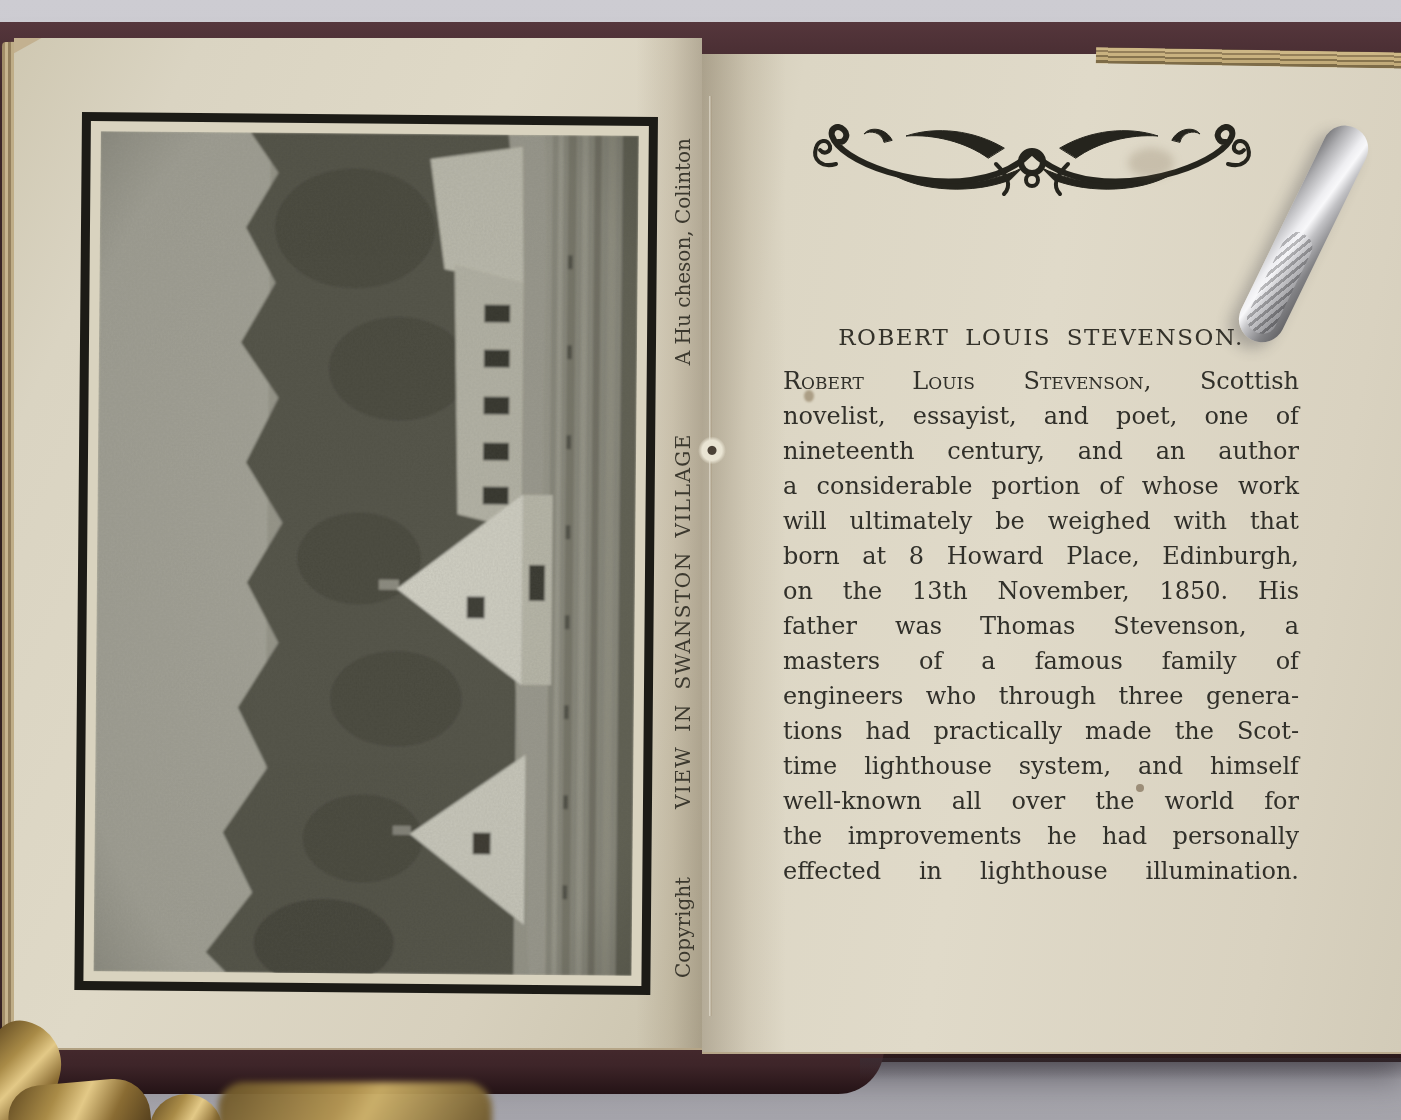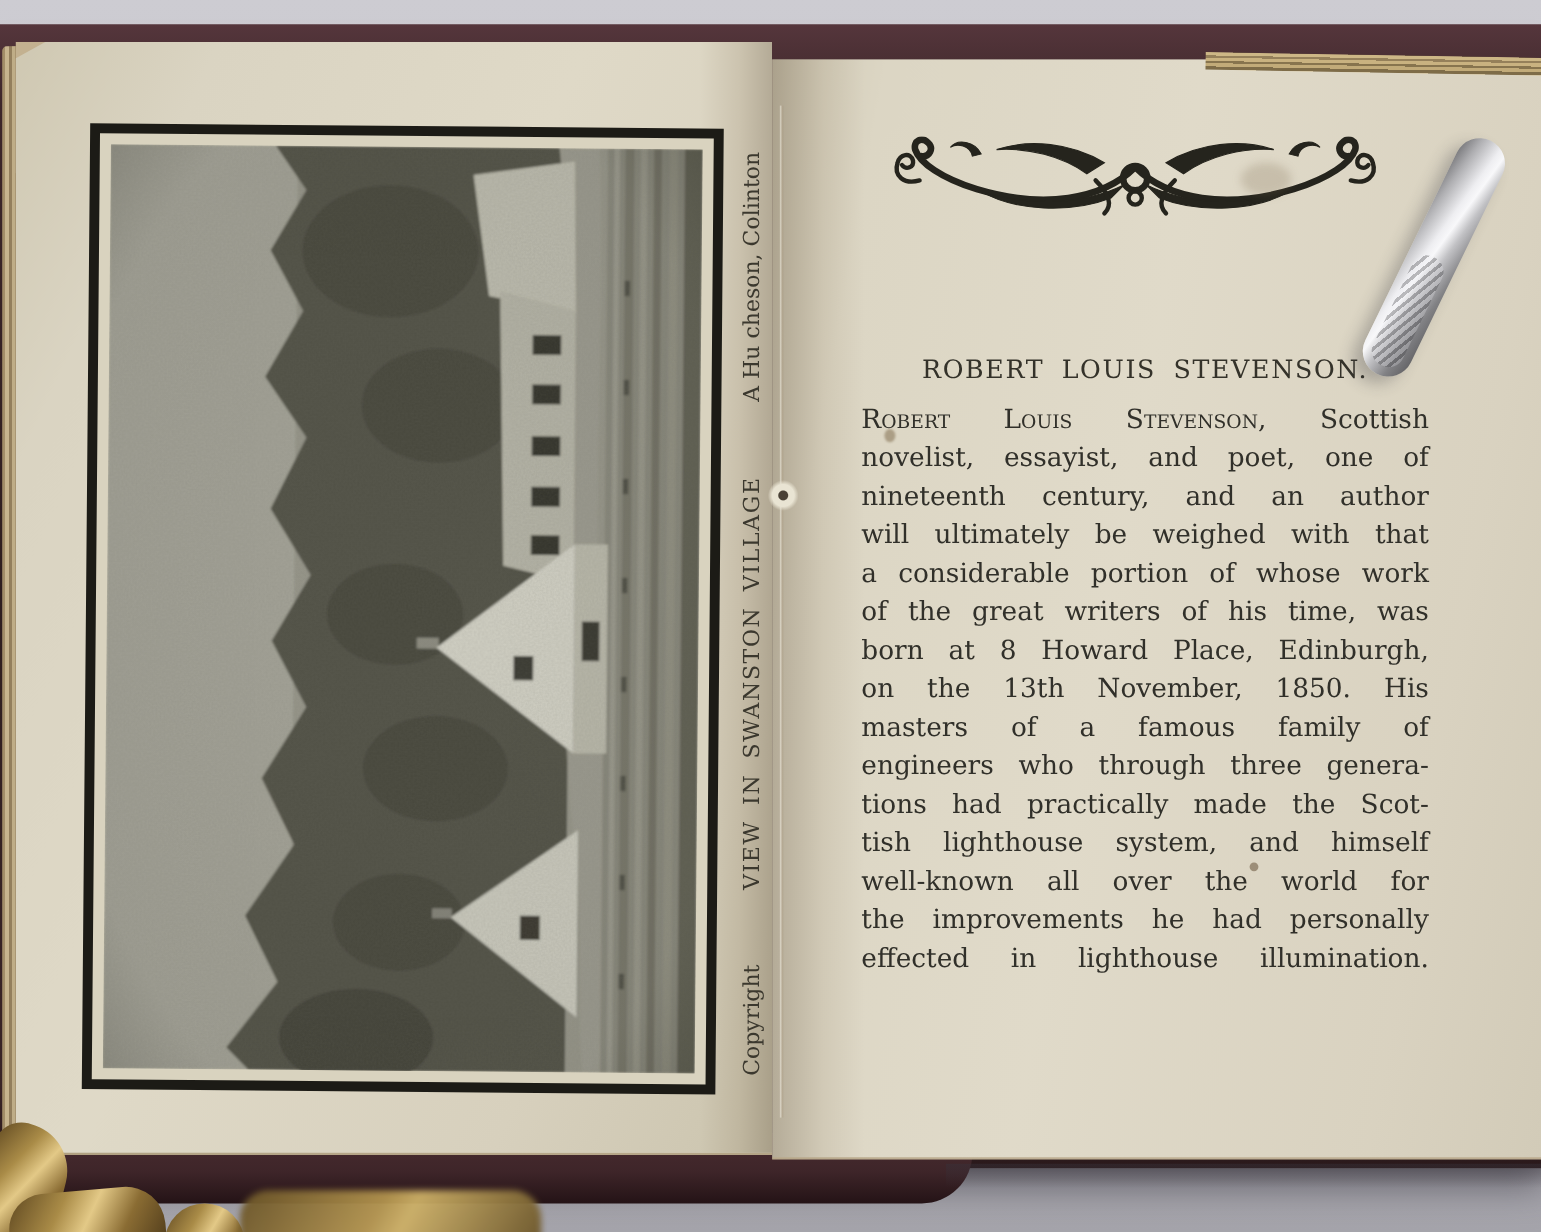--- a/index.html
+++ b/index.html
@@ -233,29 +233,29 @@
   <circle cx="226" cy="38" r="11" fill="none" stroke="#25241d" stroke-width="6"></circle>
   <circle cx="226" cy="56" r="6" fill="none" stroke="#25241d" stroke-width="4"></circle>
 </svg>
 
 <div class="page-title">ROBERT LOUIS STEVENSON.</div>
 
 <div class="para">
   <div class="tline"><span class="sc">Robert Louis Stevenson,</span><span> Scottish</span></div>
   <div class="tline">novelist, essayist, and poet, one of</div>
   <div class="tline">nineteenth century, and an author</div>
+  <div class="tline">a considerable portion of whose work</div>
   <div class="tline">will ultimately be weighed with that</div>
-  <div class="tline">a considerable portion of whose work</div>
-  <div class="tline">of the great writers of his time, was</div>
   <div class="tline">born at 8 Howard Place, Edinburgh,</div>
   <div class="tline">on the 13th November, 1850. His</div>
+  <div class="tline">father was Thomas Stevenson, a</div>
   <div class="tline">masters of a famous family of</div>
   <div class="tline">engineers who through three genera-</div>
   <div class="tline"><span>tions had practically </span><span class="ital">made</span><span> the Scot-</span></div>
-  <div class="tline">tish lighthouse system, and himself</div>
+  <div class="tline">time lighthouse system, and himself</div>
   <div class="tline">well-known all over the world for</div>
   <div class="tline">the improvements he had personally</div>
   <div class="tline">effected in lighthouse illumination.</div>
 </div>
 
 <div class="stain stain1"></div>
 <div class="stain stain2"></div>
 <div class="stain stain3"></div>
 
 <div class="silver-rod"></div>

